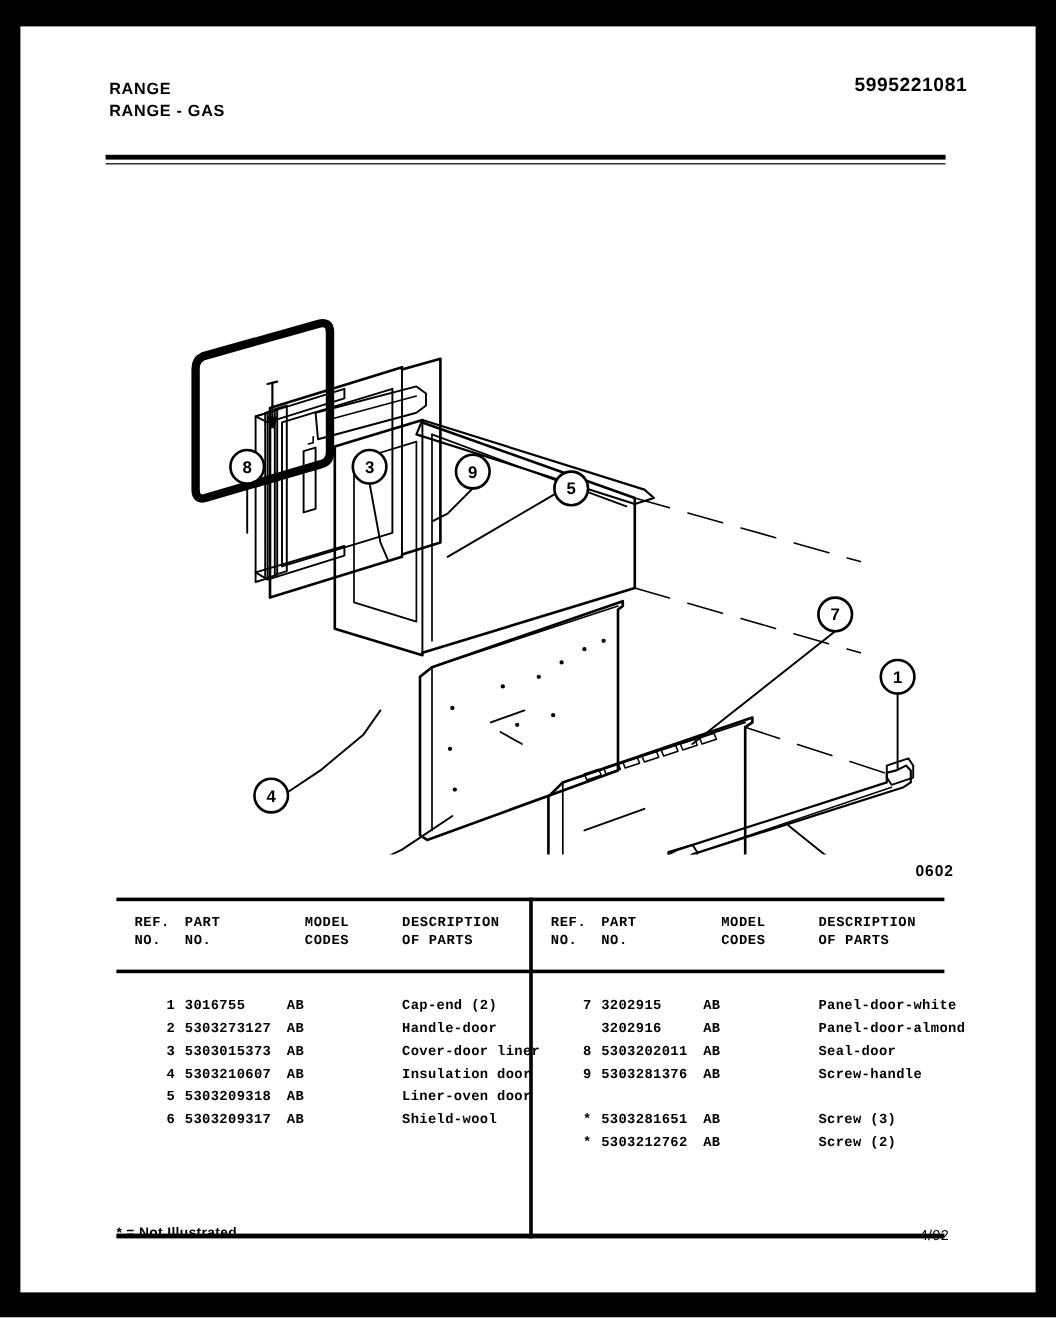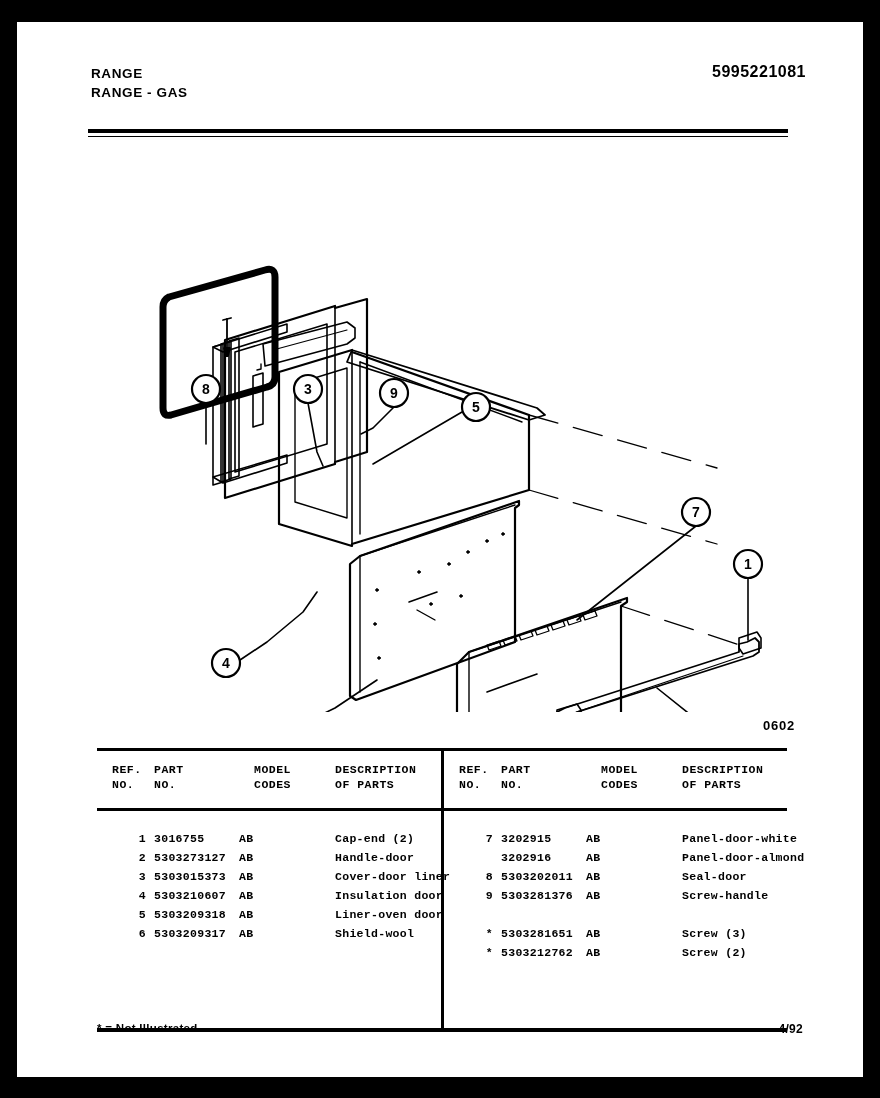--- a/index.html
+++ b/index.html
@@ -191,24 +191,24 @@
     font-size: 17px;
     font-weight: bold;
     font-family: "Liberation Serif", serif;
   }
   .page-mark sub {
     font-size: 13px;
     font-family: "Liberation Sans", sans-serif;
   }
   .rev-date {
     position: absolute;
-    right: 60px;
+    right: 72px;
     top: 1000px;
     font-size: 12px;
-    font-weight: bold;
+    font-weight: normal;
     letter-spacing: 0.3px;
     text-align: center;
   }
 
   
   .callout-text {
     font-family: "Liberation Sans", sans-serif;
     font-size: 14px;
     font-weight: bold;
   }

